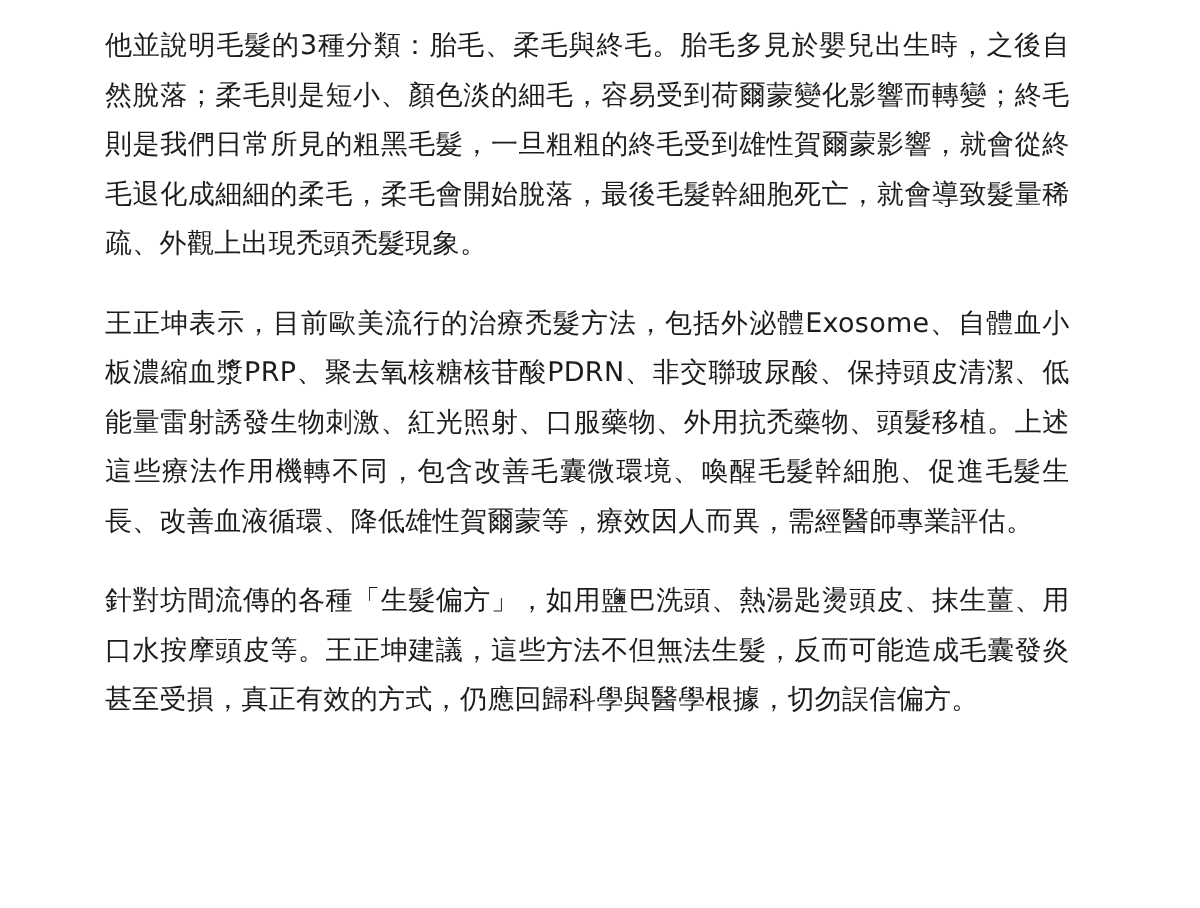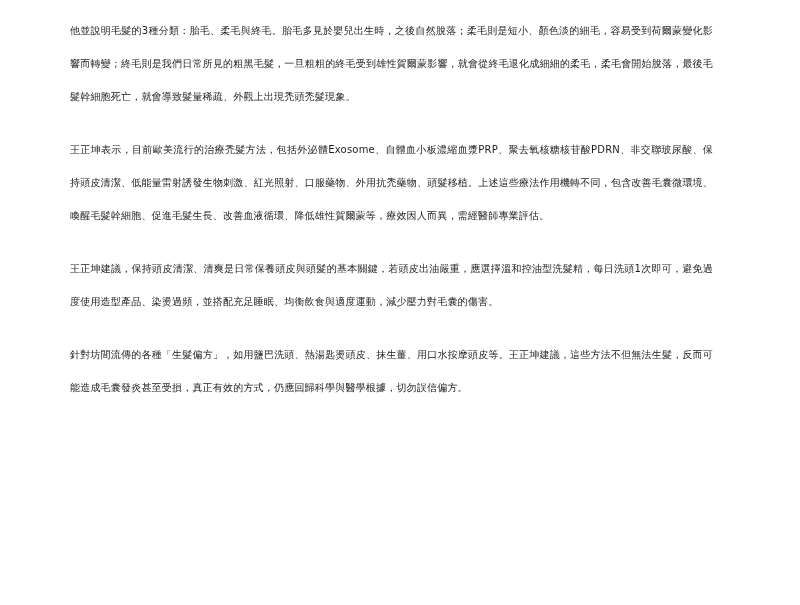--- a/index.html
+++ b/index.html
@@ -20,36 +20,35 @@
     background: #ffffff;
     box-sizing: border-box;
   }
   .article {
     position: absolute;
     left: 70px;
     top: 14px;
     width: 660px;
   }
   .para {
-    font-size: 10px;
+    font-size: 18px;
     line-height: 33px;
     color: #1c1c1c;
     text-align: justify;
     text-justify: inter-ideograph;
     letter-spacing: 0.2px;
     margin: 0 17px 20px 0;
     word-break: break-all;
   }
   .para:last-child {
     margin-bottom: 0;
   }
 </style>
 </head>
 <body>
 
 <div class="page">
   <div class="article">
     <p class="para">他並說明毛髮的3種分類：胎毛、柔毛與終毛。胎毛多見於嬰兒出生時，之後自然脫落；柔毛則是短小、顏色淡的細毛，容易受到荷爾蒙變化影響而轉變；終毛則是我們日常所見的粗黑毛髮，一旦粗粗的終毛受到雄性賀爾蒙影響，就會從終毛退化成細細的柔毛，柔毛會開始脫落，最後毛髮幹細胞死亡，就會導致髮量稀疏、外觀上出現禿頭禿髮現象。</p>
     <p class="para">王正坤表示，目前歐美流行的治療禿髮方法，包括外泌體Exosome、自體血小板濃縮血漿PRP、聚去氧核糖核苷酸PDRN、非交聯玻尿酸、保持頭皮清潔、低能量雷射誘發生物刺激、紅光照射、口服藥物、外用抗禿藥物、頭髮移植。上述這些療法作用機轉不同，包含改善毛囊微環境、喚醒毛髮幹細胞、促進毛髮生長、改善血液循環、降低雄性賀爾蒙等，療效因人而異，需經醫師專業評估。</p>
-    <p class="para">王正坤建議，保持頭皮清潔、清爽是日常保養頭皮與頭髮的基本關鍵，若頭皮出油嚴重，應選擇溫和控油型洗髮精，每日洗頭1次即可，避免過度使用造型產品、染燙過頻，並搭配充足睡眠、均衡飲食與適度運動，減少壓力對毛囊的傷害。</p>
     <p class="para">針對坊間流傳的各種「生髮偏方」，如用鹽巴洗頭、熱湯匙燙頭皮、抹生薑、用口水按摩頭皮等。王正坤建議，這些方法不但無法生髮，反而可能造成毛囊發炎甚至受損，真正有效的方式，仍應回歸科學與醫學根據，切勿誤信偏方。</p>
   </div>
 </div>
 
 </body></html>

